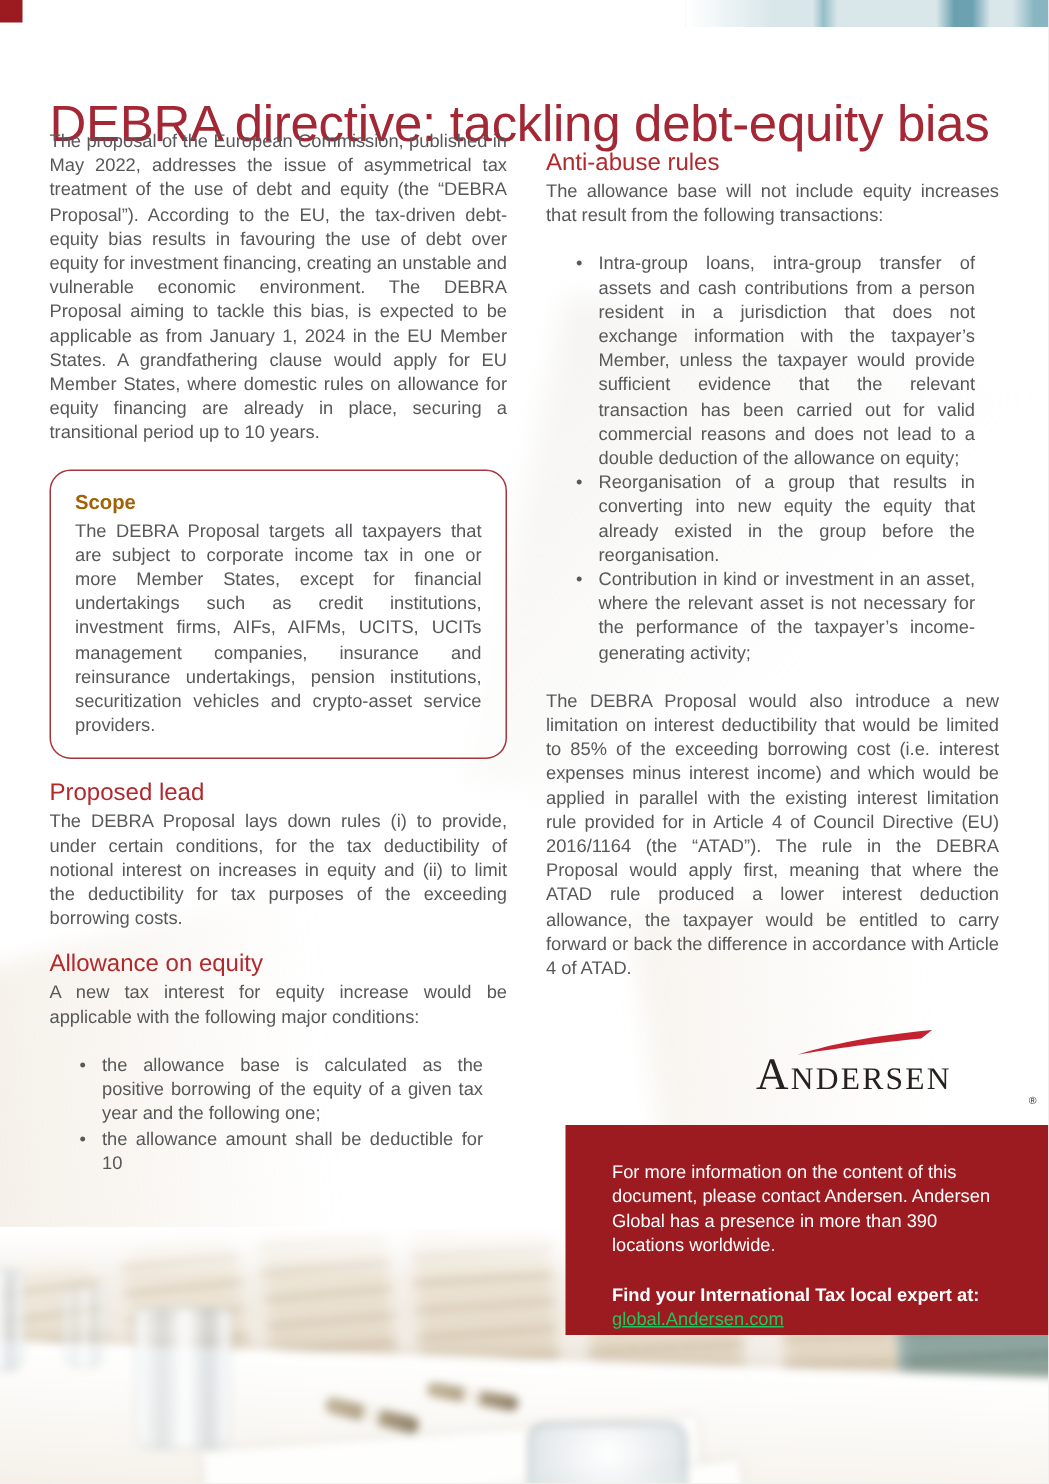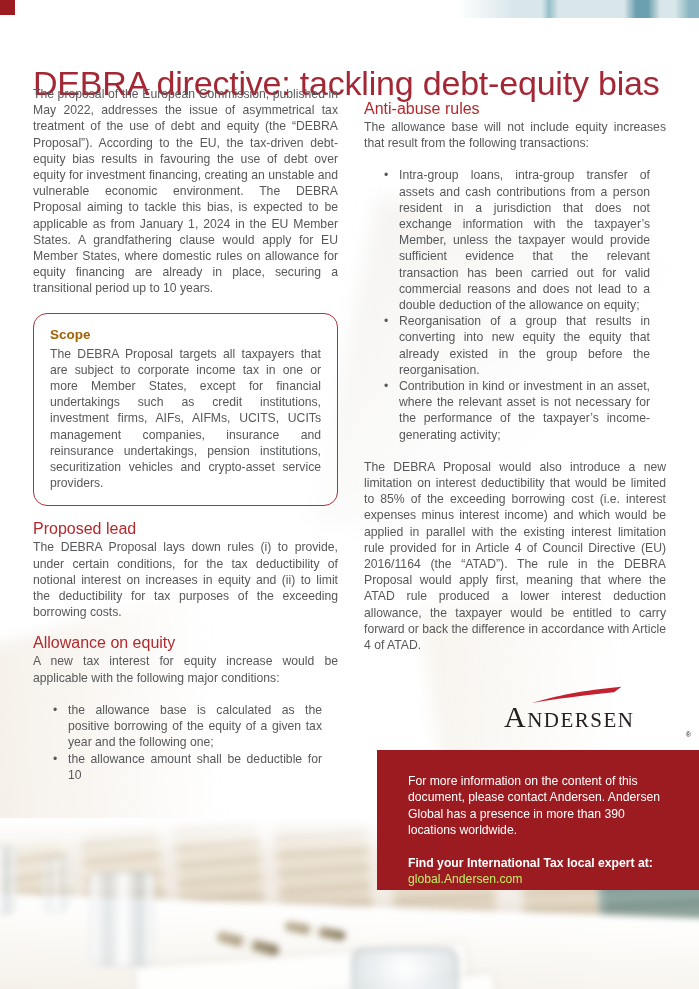--- a/index.html
+++ b/index.html
@@ -67,21 +67,21 @@
   .logo .reg { position:absolute; right:-2px; bottom:2px; font-size:7px; color:#26211f; font-family:"Liberation Sans",sans-serif; }
 
   
   .contact-box {
     position:absolute; left:377px; top:750px; right:0; height:140px; z-index:3;
     background:#9C1B20; color:#ffffff; box-sizing:border-box;
     padding:23px 24px 0 31px; font-size:12.2px; line-height:16.4px;
   }
   .contact-box p { margin:0; }
   .contact-cta { font-weight:700; margin-top:16px !important; }
-  .contact-link { color:#bef264; cursor:pointer; }
+  .contact-link { color:#22c55e; text-decoration:underline; cursor:pointer; }
 
   
   .photo { position:absolute; left:0; top:818px; width:699px; height:171px; z-index:1; overflow:hidden;
     background:linear-gradient(180deg, #faf8f5 0%, #f1ebe3 35%, #f8f6f2 70%, #f3efe9 100%); }
   .photo .scene { position:absolute; inset:-12px; filter:blur(3px); }
   .chair { position:absolute; border-radius:16px 16px 10px 10px;
     background:
       repeating-linear-gradient(180deg, rgba(255,255,255,0) 0 15px, rgba(168,148,118,.30) 15px 18px),
       linear-gradient(180deg, #f2ece1 0%, #ddcfb8 100%);
     box-shadow:inset 0 0 12px rgba(255,255,255,.7); }

